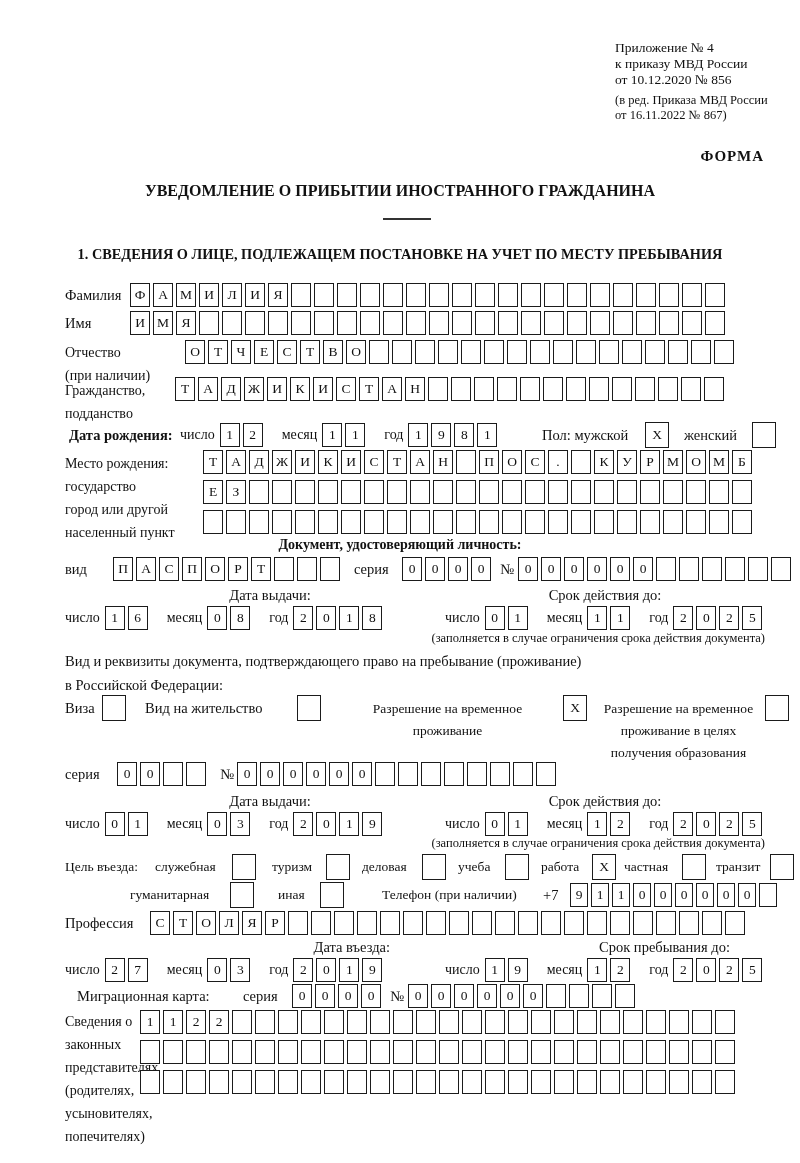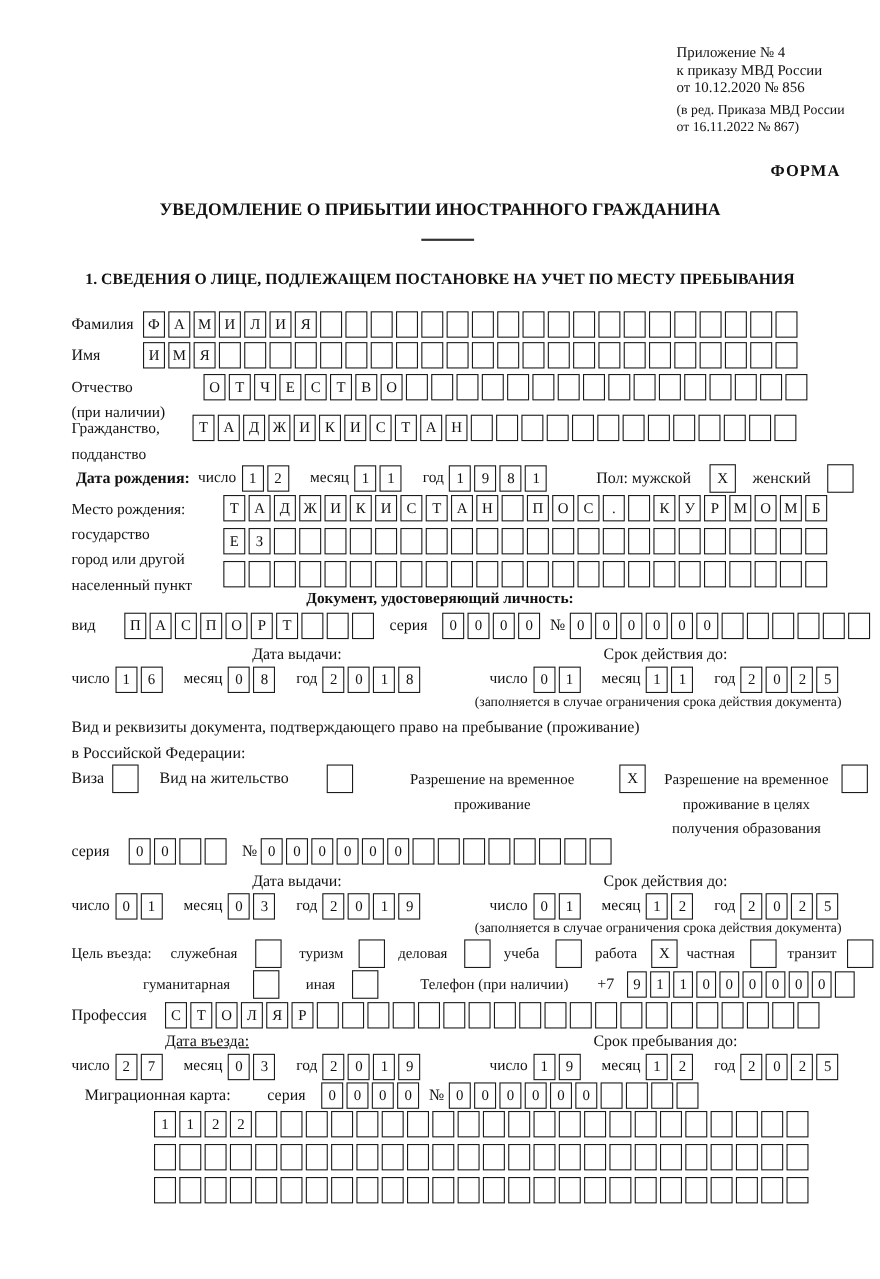--- a/index.html
+++ b/index.html
@@ -553,22 +553,22 @@
       <span class="cell"></span>
       <span class="cell"></span>
       <span class="cell"></span>
       <span class="cell"></span>
       <span class="cell"></span>
       <span class="cell"></span>
       <span class="cell"></span>
       <span class="cell"></span>
     </div>
 
-  <div class="abs lbl nowrap" style="left:150px;top:939px;width:240px;text-align:left;text-decoration:underline;">Дата въезда:</div>
-  <div class="abs lbl nowrap" style="left:480px;top:939px;width:250px;text-align:center;">Срок пребывания до:</div>
+  <div class="abs lbl nowrap" style="left:150px;top:939px;width:240px;text-align:right;">Дата въезда:</div>
+  <div class="abs lbl nowrap" style="left:480px;top:939px;width:250px;text-align:right;">Срок пребывания до:</div>
 
   <div class="abs dategroup" style="left:65px;top:958px;">
     <span class="dlbl">число</span>
     <span class="cells">
         <span class="cell">2</span>
         <span class="cell">7</span>
       </span>
     <span class="dlbl">месяц</span>
     <span class="cells">
         <span class="cell">0</span>
@@ -617,20 +617,28 @@
       <span class="cell">0</span>
       <span class="cell">0</span>
       <span class="cell">0</span>
       <span class="cell">0</span>
       <span class="cell"></span>
       <span class="cell"></span>
       <span class="cell"></span>
       <span class="cell"></span>
     </div>
 
+  <div class="abs labelcol" style="left:65px;top:1010px;">
+    <div>Сведения о</div>
+    <div>законных</div>
+    <div>представителях</div>
+    <div>(родителях,</div>
+    <div>усыновителях,</div>
+    <div>попечителях)</div>
+  </div>
   <div class="abs cells" style="left:140px;top:1010px;">
       <span class="cell">1</span>
       <span class="cell">1</span>
       <span class="cell">2</span>
       <span class="cell">2</span>
       <span class="cell"></span>
       <span class="cell"></span>
       <span class="cell"></span>
       <span class="cell"></span>
       <span class="cell"></span>

